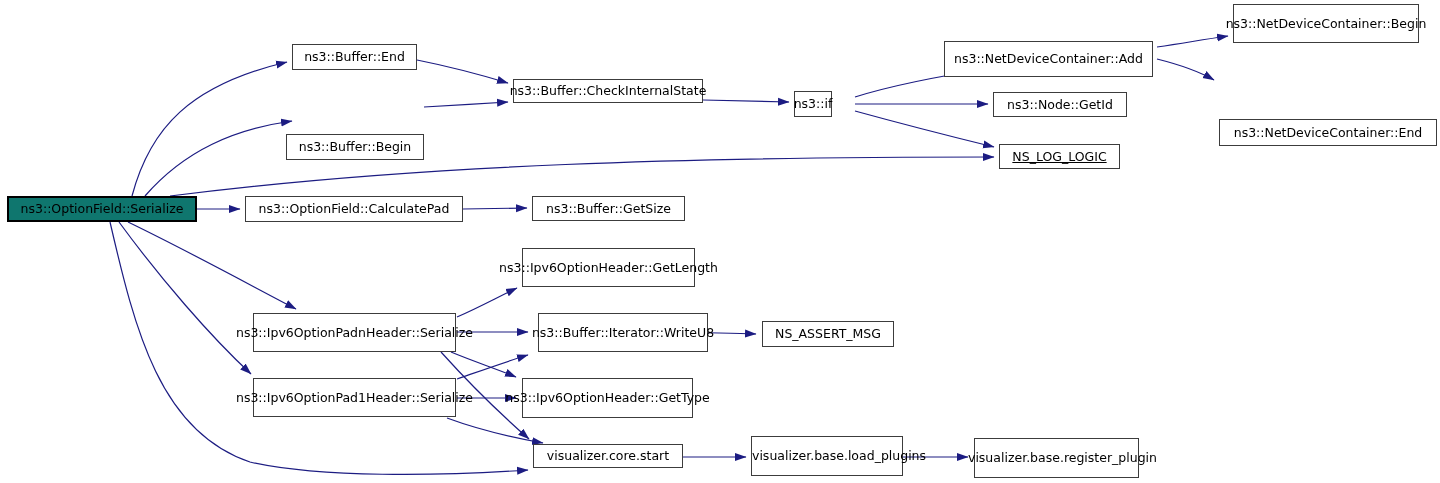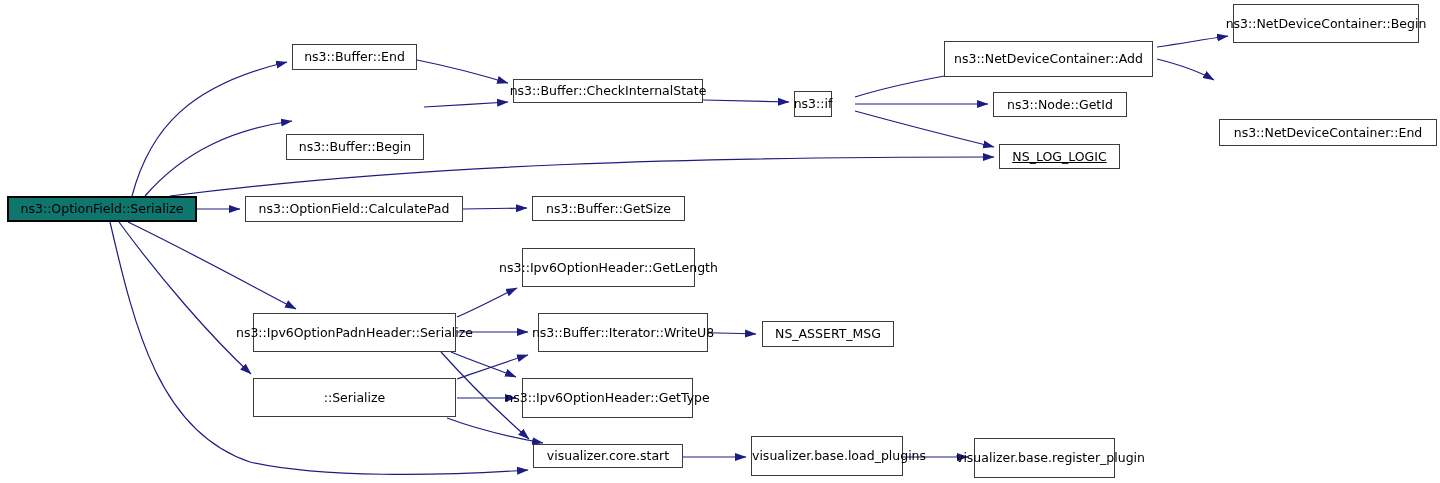--- a/index.html
+++ b/index.html
@@ -103,31 +103,32 @@
         <div class="line">::Serialize</div>
       </div>
       <div class="node" style="left: 502px; top: 313px; width: 170px; height: 39px; margin-left: 36px;">
         <div class="line">ns3::Buffer::Iterator</div>
         <div class="line">::WriteU8</div>
       </div>
       <div class="node" style="left: 762px; top: 321px; width: 132px; height: 26px;">
         <div class="line">NS_ASSERT_MSG</div>
       </div>
       <div class="node" style="left: 253px; top: 378px; width: 203px; height: 39px;">
+        <div class="line">ns3::Ipv6OptionPad1Header</div>
         <div class="line">::Serialize</div>
       </div>
       <div class="node" style="left: 522px; top: 378px; width: 171px; height: 40px;">
         <div class="line">ns3::Ipv6OptionHeader</div>
         <div class="line">::GetType</div>
       </div>
       <div class="node" style="left: 533px; top: 444px; width: 150px; height: 24px;">
         <div class="line">visualizer.core.start</div>
       </div>
       <div class="node" style="left: 751px; top: 436px; width: 152px; height: 40px; justify-content: space-between;">
         <div class="line">visualizer.base.load</div>
         <div class="line">_plugins</div>
       </div>
-      <div class="node" style="left: 974px; top: 438px; width: 141px; height: 40px; padding-left: 12px;">
+      <div class="node" style="left: 974px; top: 438px; width: 165px; height: 40px; padding-left: 12px;">
         <div class="line">visualizer.base.register</div>
         <div class="line">_plugin</div>
       </div>
     </div>
 </div>
 
 </body></html>

